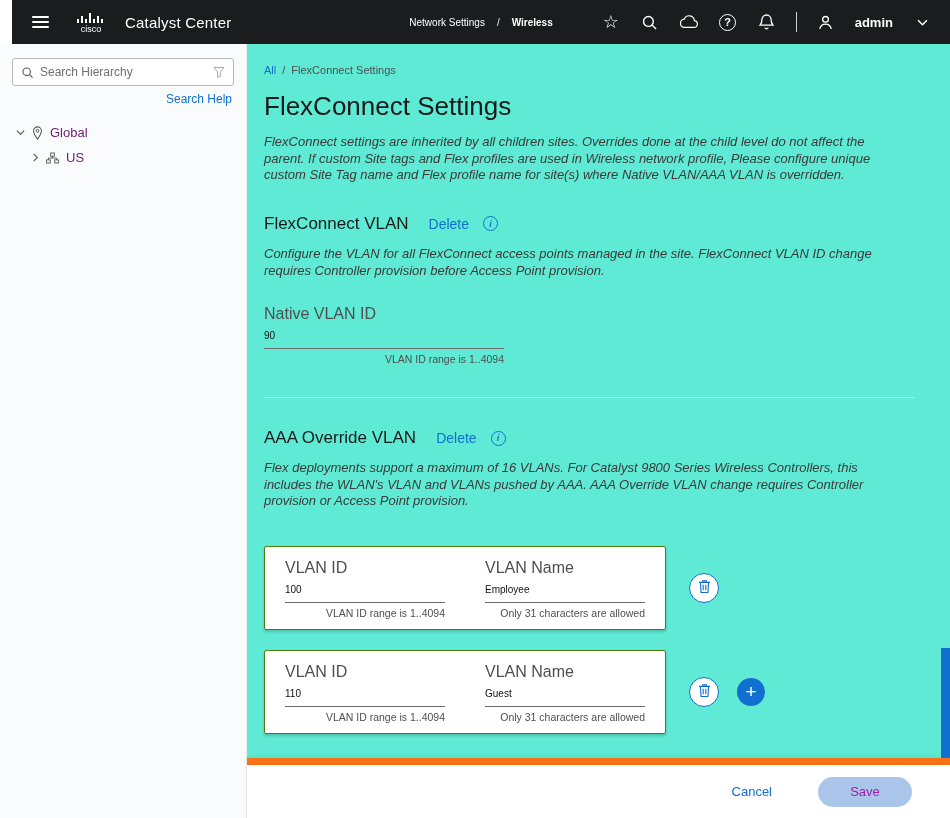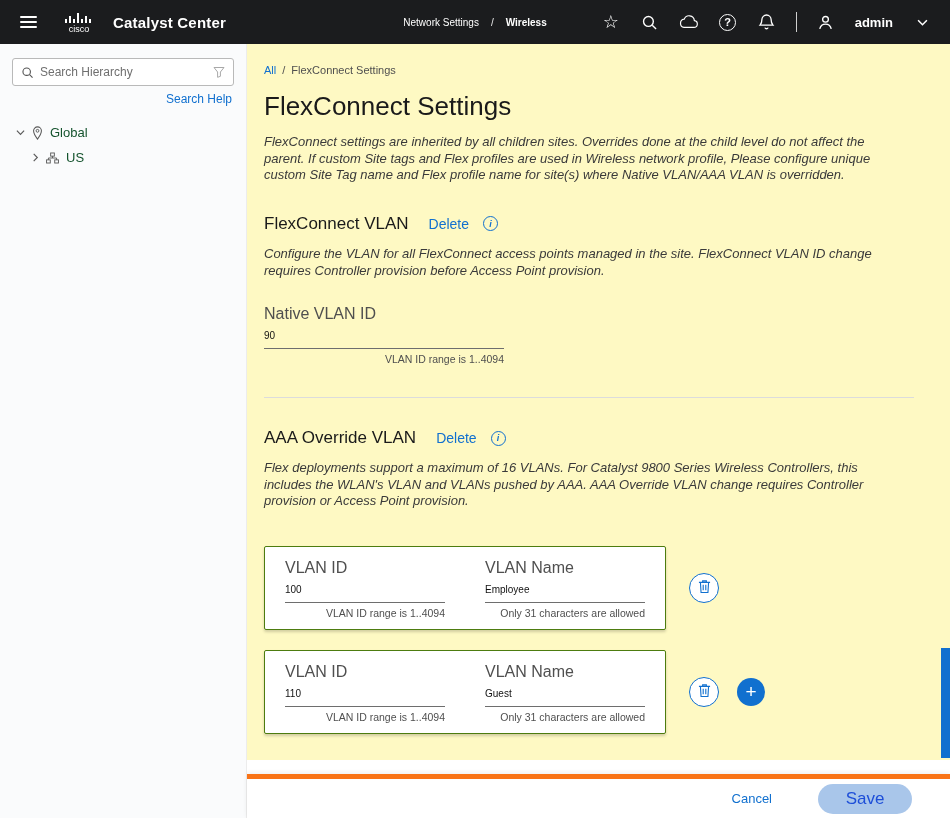--- a/index.html
+++ b/index.html
@@ -3,29 +3,29 @@
 <meta charset="utf-8">
 <style>
   * { box-sizing: border-box; margin: 0; padding: 0; }
   html,body { width:950px; height:818px; }
   body {
     font-family:"Liberation Sans", sans-serif;
     background:#fff; color:#1d1d1d; position:relative; overflow:hidden;
   }
   
   .app-header{
-    position:absolute; top:0; left:0; right:0; height:44px;
+    position:absolute; top:0; left:12px; right:0; height:44px;
     background:#1b1c1e; color:#fff;
     display:flex; align-items:center; padding:0 18px;
   }
   .h-left{ display:flex; align-items:center; gap:14px; }
   .hamburger{ background:none; border:0; cursor:pointer; padding:4px 2px; display:flex; flex-direction:column; gap:3px; }
   .hamburger span{ display:block; width:17px; height:2px; background:#fff; border-radius:1px; }
   .cisco-logo{ display:flex; align-items:center; margin-left:8px; }
-  .brand-name{ font-size:15px; font-weight:700; letter-spacing:.2px; margin-left:2px; }
+  .brand-name{ font-size:15px; font-weight:400; letter-spacing:.2px; margin-left:2px; }
   .h-center{
     position:absolute; left:50%; transform:translateX(-50%);
     display:flex; align-items:center; gap:12px; font-size:10px;
   }
   .h-center .navp{ font-weight:500; cursor:pointer; }
   .h-center .navsep{ color:#e8e8e8; font-weight:400; }
   .h-center .navs{ font-weight:700; cursor:pointer; }
   .h-right{ margin-left:auto; display:flex; align-items:center; gap:19px; }
   .hicon{ display:inline-flex; align-items:center; justify-content:center; width:20px; height:20px; cursor:pointer; color:#fff; }
   .star-glyph{ font-size:18px; line-height:1; }
@@ -44,28 +44,28 @@
     border:1px solid #b9b9b9; border-radius:3px;
     display:flex; align-items:center; padding:0 8px; gap:6px;
   }
   .searchbox input{
     border:0; outline:none; flex:1; font-size:12px; color:#333; background:transparent;
     font-family:"Liberation Sans", sans-serif;
   }
   .searchbox input::placeholder{ color:#6f6f6f; }
   .search-help{ text-align:right; margin:6px 14px 0 8px; font-size:12px; color:#1170cf; cursor:pointer; }
   .tree{ margin-top:14px; }
-  .tree-row{ display:flex; align-items:center; gap:7px; padding:5px 0 5px 16px; font-size:13px; color:#14532d; cursor:pointer; }
+  .tree-row{ display:flex; align-items:center; gap:7px; padding:5px 0 5px 16px; font-size:13px; color:#701a75; cursor:pointer; }
   .tree-row.child{ padding-left:32px; }
   .tree-ico{ display:inline-flex; align-items:center; color:#5a5a5a; }
 
   
   .main{
     position:absolute; left:247px; top:44px; right:0; bottom:58px;
-    background:#fef9c3; padding:20px 36px 0 17px; overflow:hidden;
+    background:#5eead4; padding:20px 36px 0 17px; overflow:hidden;
   }
   .crumb{ font-size:11px; color:#4f4f4f; display:flex; gap:6px; align-items:center; }
   .crumb a{ color:#1170cf; text-decoration:none; cursor:pointer; }
   h1.page-title{ font-size:26px; font-weight:400; margin:15px 0 12px; color:#1a1a1a; }
   p.desc{ font-size:13px; color:#3a3a3a; line-height:1.28; max-width:640px;font-style:italic; }
   .sec-head{ display:flex; align-items:center; gap:20px; margin-top:30px; }
   .sec-head h2{ font-size:17px; font-weight:400; color:#1a1a1a; }
   .del-link{ font-size:14px; color:#1170cf; text-decoration:none; font-weight:500; cursor:pointer; }
   .info-ico{ width:15px; height:15px; border:1.2px solid #1170cf; color:#1170cf; border-radius:50%;
     font-size:9px; font-style:italic; font-weight:700; display:inline-flex; align-items:center; justify-content:center; cursor:pointer; margin-left:-6px; }
@@ -92,28 +92,28 @@
     display:inline-flex; align-items:center; justify-content:center; cursor:pointer; margin-left:23px;
   }
   .add-btn{
     width:28px; height:28px; border-radius:50%; border:0; background:#1170cf; color:#fff;
     font-size:19px; line-height:1; display:inline-flex; align-items:center; justify-content:center;
     cursor:pointer; margin-left:18px; padding-bottom:2px;
   }
 
   
   .footer{
-    position:absolute; left:247px; right:0; bottom:0; height:44px; background:#fff;
-    border-top:5px solid #f97316; box-shadow:0 -1px 5px rgba(0,0,0,.07);
+    position:absolute; left:247px; right:0; bottom:0; height:60px; background:#fff;
+    border-top:7px solid #f97316; box-shadow:0 -1px 5px rgba(0,0,0,.07);
     display:flex; align-items:center; justify-content:flex-end; gap:46px; padding-right:38px; z-index:5;
   }
   .cancel-link{ font-size:13px; color:#1170cf; font-weight:500; text-decoration:none; cursor:pointer; }
   .save-btn{
-    width:94px; height:30px; border:0; border-radius:15px; background:#a9c6ea; color:#1d4ed8;
-    font-size:17px; font-weight:500; font-family:"Liberation Sans", sans-serif;
+    width:94px; height:30px; border:0; border-radius:15px; background:#a9c6ea; color:#a21caf;
+    font-size:13px; font-weight:500; font-family:"Liberation Sans", sans-serif;
   }
   .scroll-thumb{ position:absolute; right:0; top:648px; width:9px; height:110px; background:#1170cf; z-index:10; cursor:pointer; }
 </style>
 </head>
 <body>
 
 <header class="app-header">
   <div class="h-left">
     <button class="hamburger">
         <span></span>

